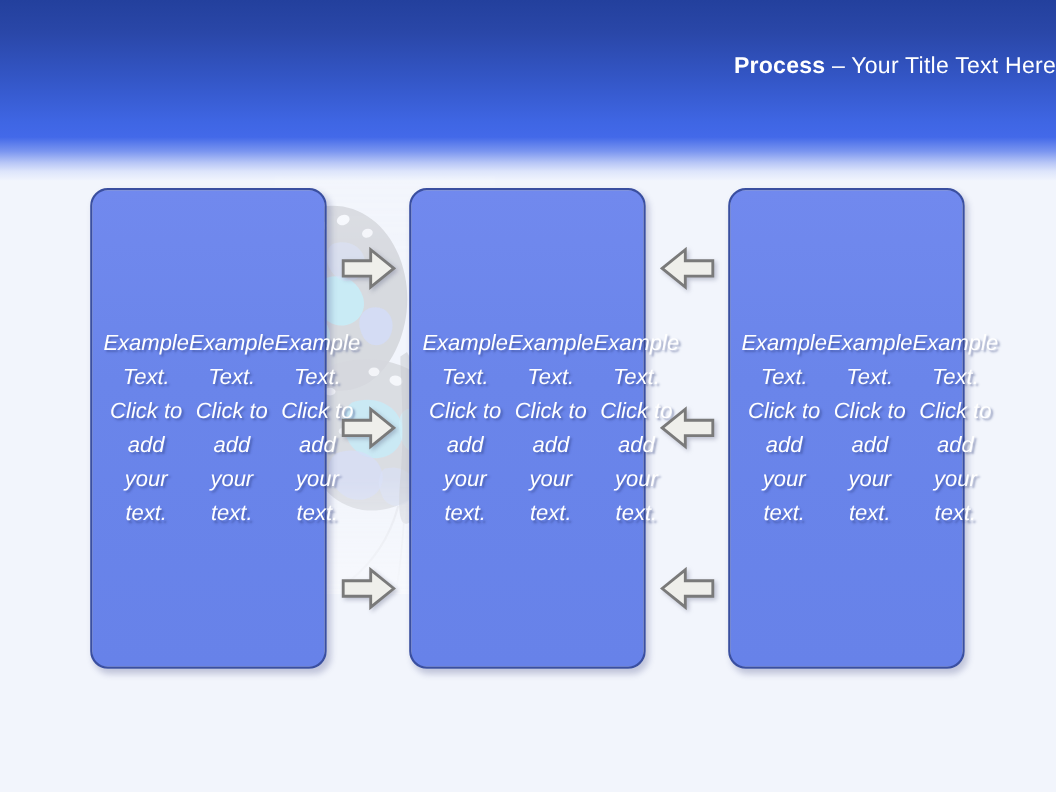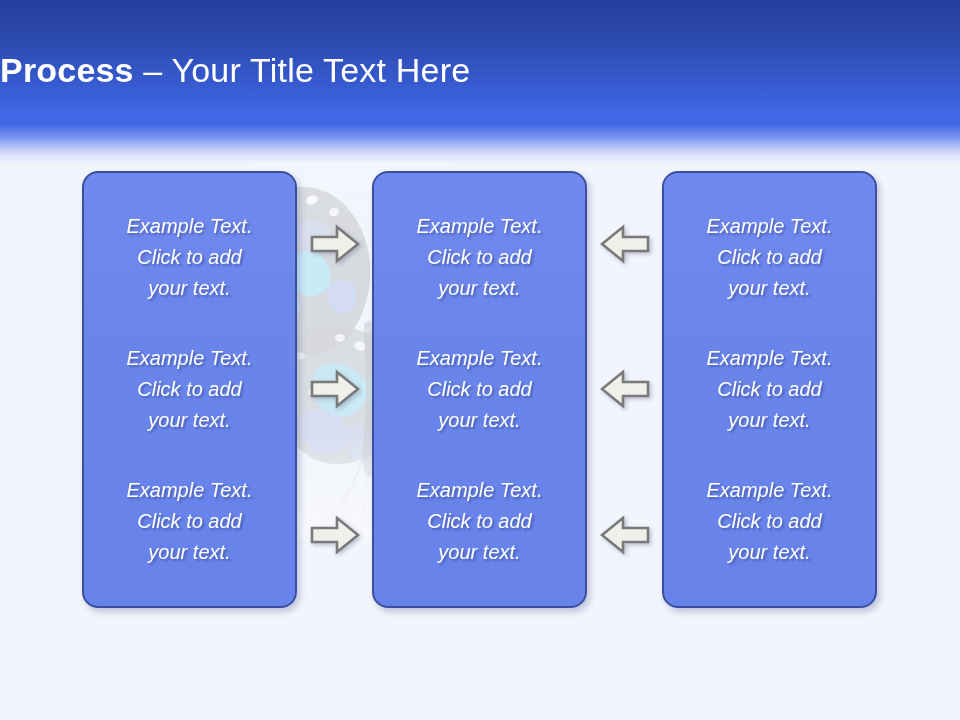--- a/index.html
+++ b/index.html
@@ -35,25 +35,25 @@
         #4369e9 76%,
         #7b96f0 84%,
         #b6c5f6 90%,
         #dde5fb 95%,
         #f0f4fd 100%);
   }
 
   #slide-title {
     position: absolute;
     left: 0;
-    top: 50px;
-    width: 960px;
-    text-align: left;
+    top: 40px;
+    width: 960px;
+    text-align: right;
     color: #ffffff;
-    font-size: 34px;
+    font-size: 21px;
     letter-spacing: 0.2px;
     white-space: nowrap;
     line-height: 40px;
   }
   #slide-title .ttl-bold { font-weight: bold; }
   #slide-title .ttl-rest { font-weight: normal; }
 
   
   #watermark {
     position: absolute;
@@ -70,21 +70,21 @@
     position: absolute;
     top: 171px;
     width: 215px;
     height: 437px;
     border-radius: 16px;
     border: 2px solid #3a4fa0;
     background: linear-gradient(to bottom, #7189ee 0%, #6a85ea 40%, #6782e9 100%);
     box-shadow: 3px 4px 6px rgba(60, 70, 130, 0.28);
     box-sizing: border-box;
     display: flex;
-    flex-direction: column;
+    flex-direction: row;
     justify-content: space-around;
     align-items: center;
     padding: 18px 10px;
   }
   #col-1 { left: 82px; }
   #col-2 { left: 372px; }
   #col-3 { left: 662px; }
 
   .cell-text {
     width: 100%;

